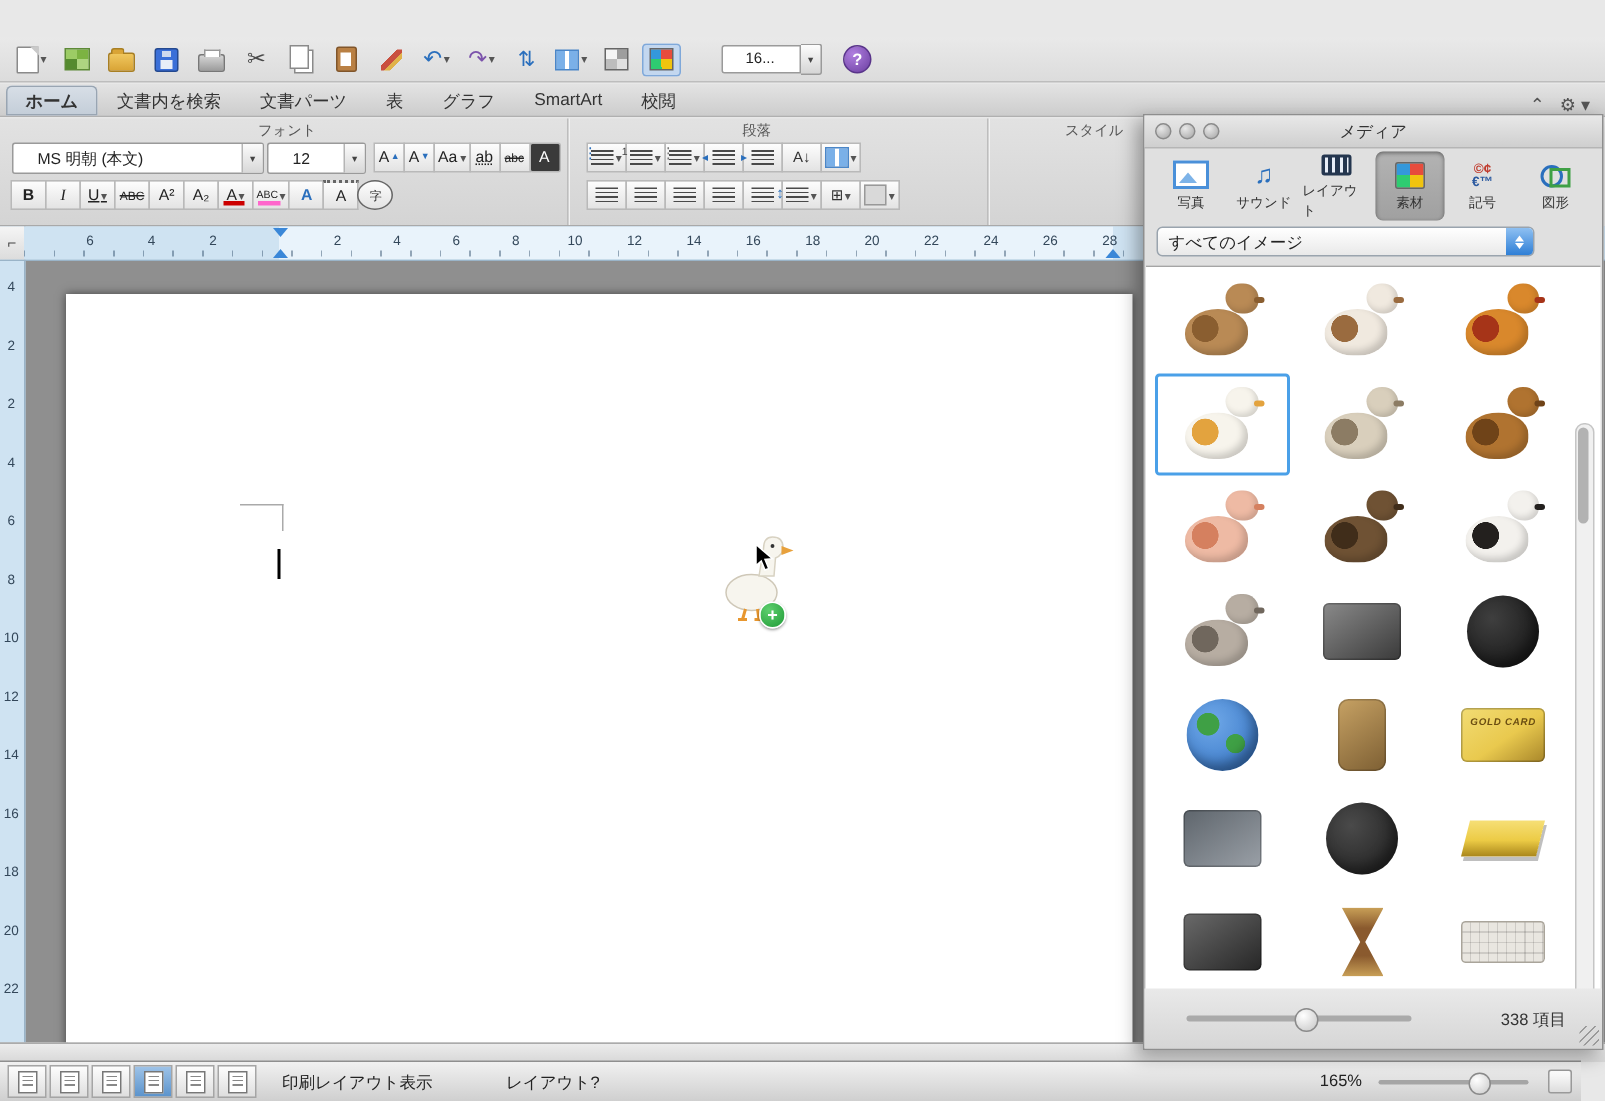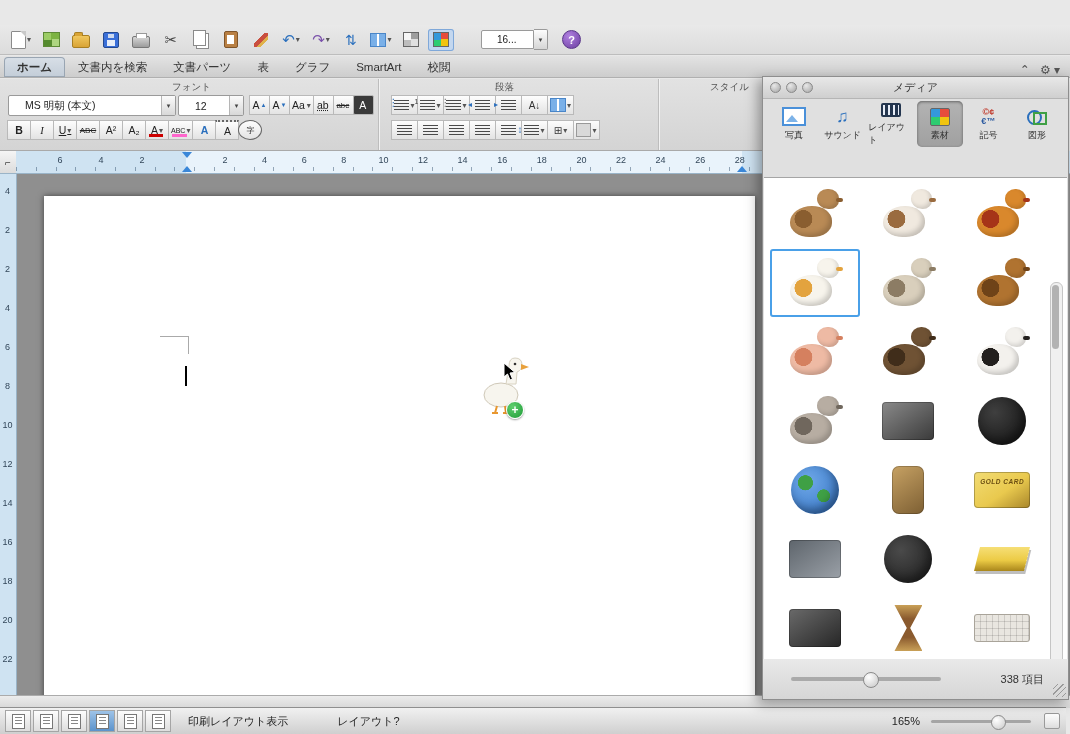--- a/index.html
+++ b/index.html
@@ -117,21 +117,21 @@
   #page{position:absolute;left:44px;top:22px;width:711px;height:660px;background:#fff;box-shadow:0 0 6px rgba(0,0,0,.55);}
   #corner-mark{position:absolute;left:160px;top:162px;width:28px;height:17px;border-top:1px solid #aaa;border-right:1px solid #aaa;}
   #caret{position:absolute;left:185px;top:192px;width:1.5px;height:20px;background:#000;}
   #drag-duck{position:absolute;left:476px;top:176px;}
   #cursor-arrow{position:absolute;left:503px;top:188px;}
   #plus-badge{position:absolute;left:506px;top:227px;width:16px;height:16px;border-radius:50%;
     background:radial-gradient(circle at 35% 30%,#5ecf6e,#1f9a37);border:1.5px solid #fff;color:#fff;
     font-size:12px;font-weight:bold;display:flex;align-items:center;justify-content:center;line-height:1;box-shadow:0 1px 2px rgba(0,0,0,.4);}
   
   #hscroll{position:absolute;left:0;top:695px;right:0;height:12px;background:linear-gradient(#ececec,#d8d8d8);border-top:1px solid #ababab;}
-  #statusbar{position:absolute;left:0;top:707px;right:4px;height:27px;background:linear-gradient(#f1f1f1,#cfcfcf);border-top:1px solid #8f8f8f;display:flex;align-items:center;padding:0 6px;box-sizing:border-box;gap:3px;font-size:11px;color:#222;}
+  #statusbar{position:absolute;left:0;top:707px;right:16px;height:27px;background:linear-gradient(#f1f1f1,#cfcfcf);border-top:1px solid #8f8f8f;display:flex;align-items:center;padding:0 6px;box-sizing:border-box;gap:3px;font-size:11px;color:#222;}
   .vbtn{width:24px;height:20px;border:1px solid #a5a5a5;margin-left:-1px;background:linear-gradient(#fdfdfd,#dedede);display:flex;align-items:center;justify-content:center;}
   .vbtn.active{background:linear-gradient(#9ec3e8,#5b93cc);}
   .vbtn .pg{width:11px;height:13px;background:#fff;border:1px solid #777;
     box-shadow:inset 0 0 0 1px rgba(255,255,255,.6);position:relative;}
   .vbtn .pg::after{content:"";position:absolute;left:2px;top:2px;right:2px;height:8px;background:repeating-linear-gradient(to bottom,#888 0 1px,transparent 1px 3px);}
   #view-mode-label{margin-left:14px;}
   #copy-msg{margin-left:46px;}
   #zoom-label{margin-left:auto;}
   #zoom-slider{width:100px;height:3px;background:#a5a5a5;border-radius:2px;position:relative;margin:0 10px 0 8px;}
   #zoom-knob{position:absolute;left:60%;top:-5px;width:13px;height:13px;border-radius:50%;background:radial-gradient(circle at 35% 30%,#fff,#c9c9c9);border:1px solid #8a8a8a;}
@@ -673,20 +673,27 @@
           <span class="lbl">記号</span>
         </div>
 
         <div class="mtab">
           <span class="mic">
             <span class="ic" data-ic="shapes"></span>
           </span>
           <span class="lbl">図形</span>
         </div>
       </div>
+    <div id="mp-filter">
+      <span>すべてのイメージ</span>
+      <span class="stepper">
+          <b class="up"></b>
+          <b class="dn"></b>
+        </span>
+    </div>
     <div id="mp-grid-wrap">
       <div id="clipart-grid">
           <div class="thumb-cell">
             <div class="shape animal" style="--c1: #b98a55; --c2: #8a5e30;">
               <i class="body"></i>
               <i class="head"></i>
             </div>
           </div>
           <div class="thumb-cell">
             <div class="shape animal" style="--c1: #f0e9df; --c2: #9a6b3f;">

